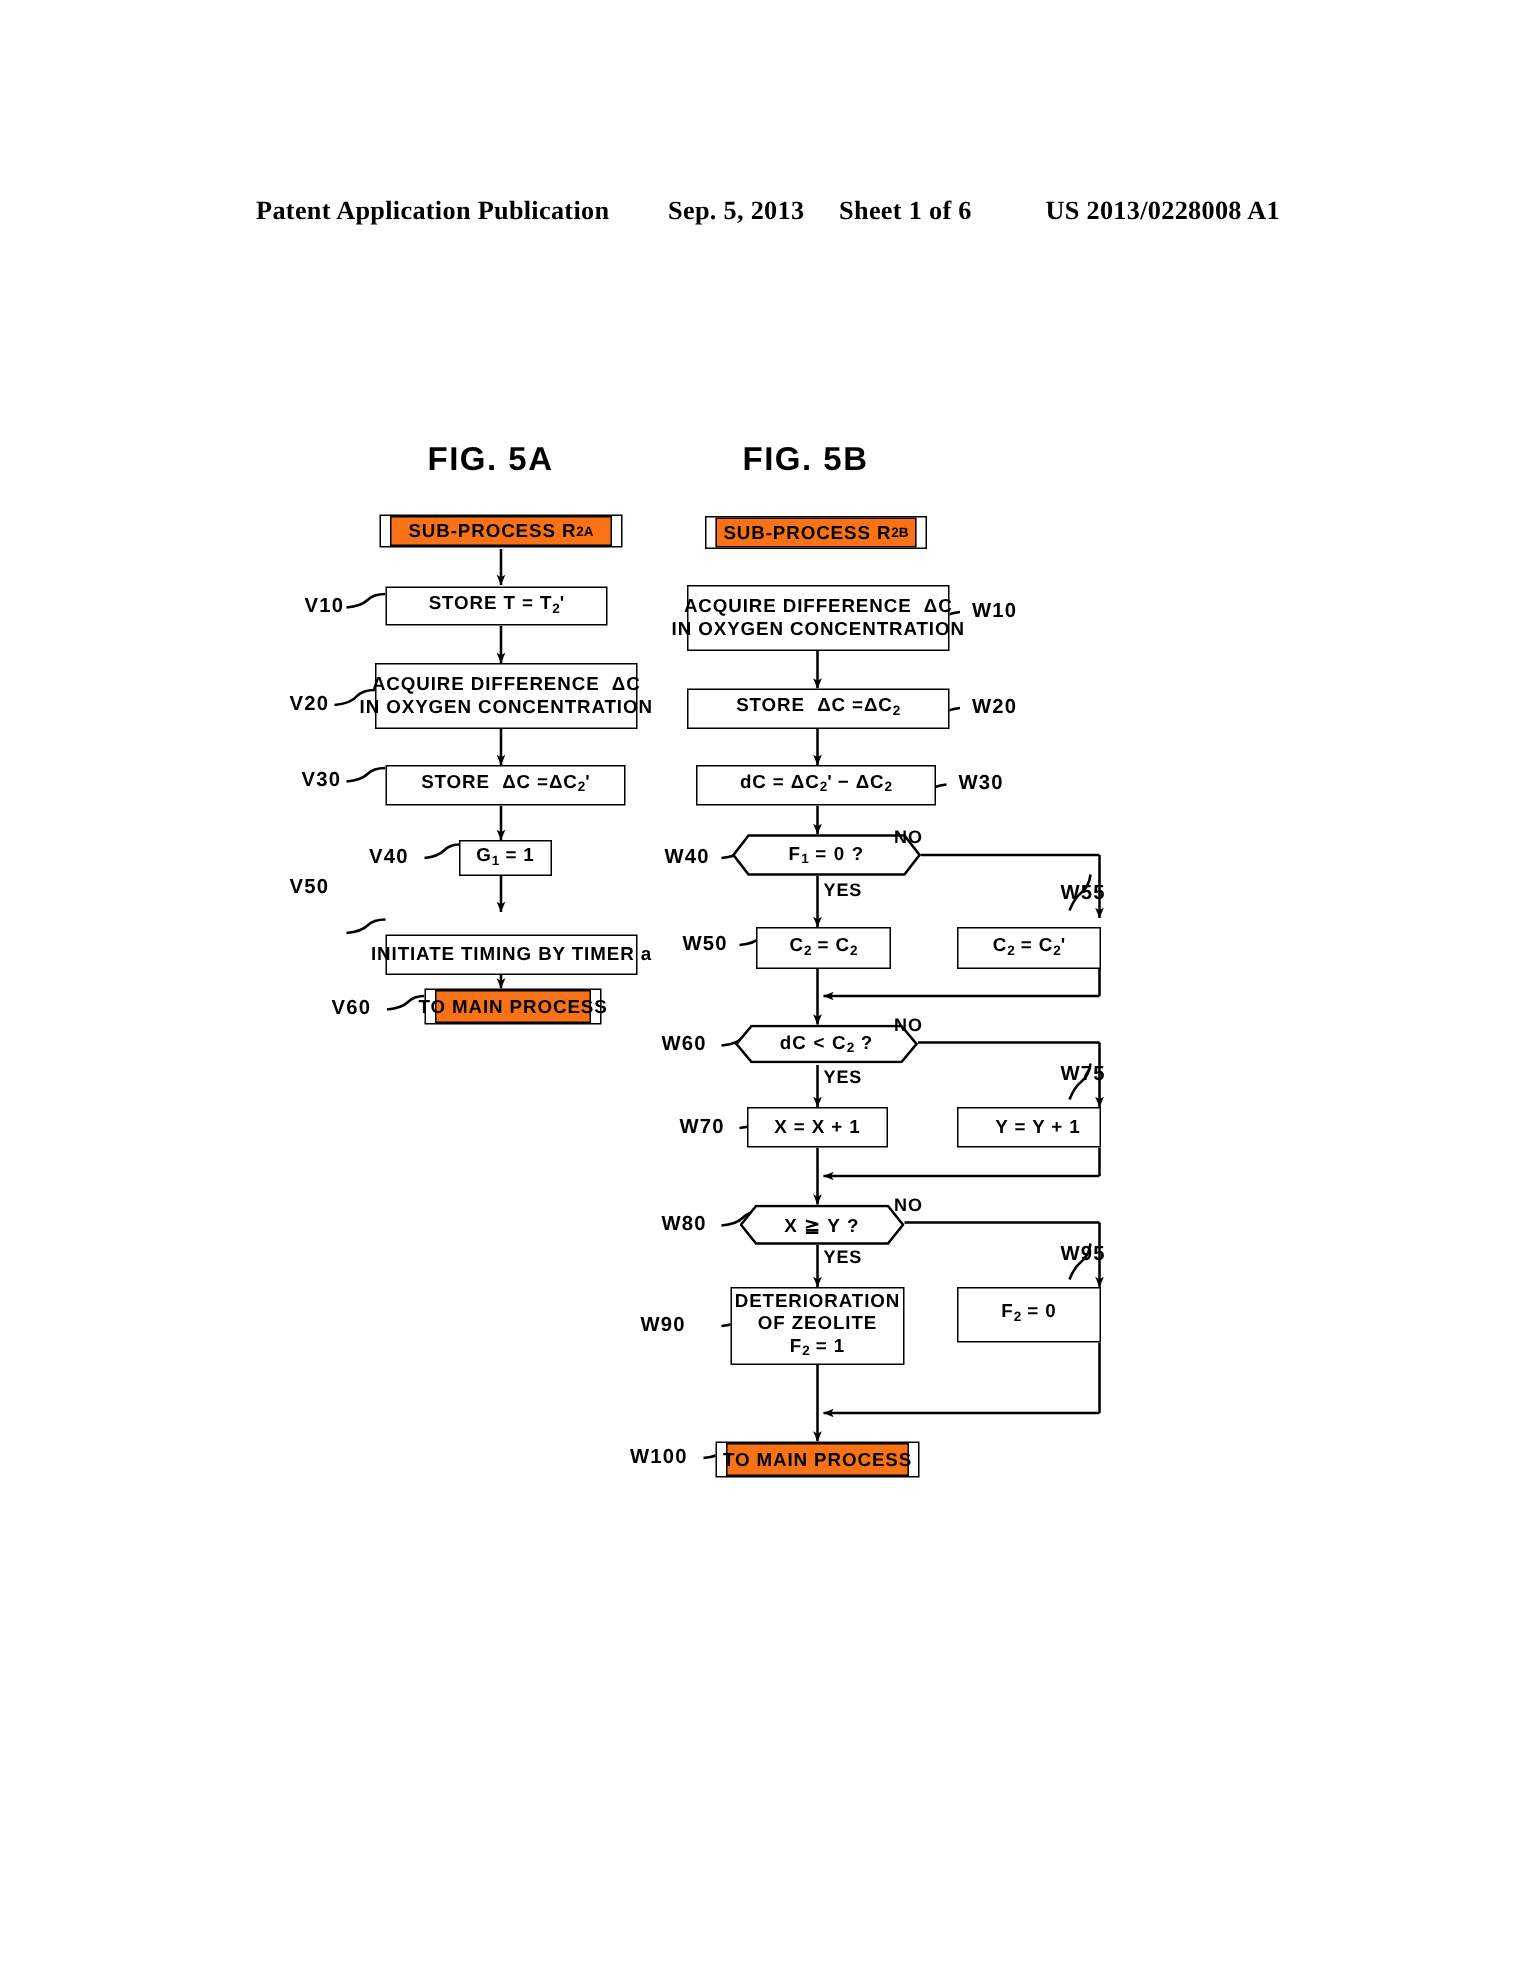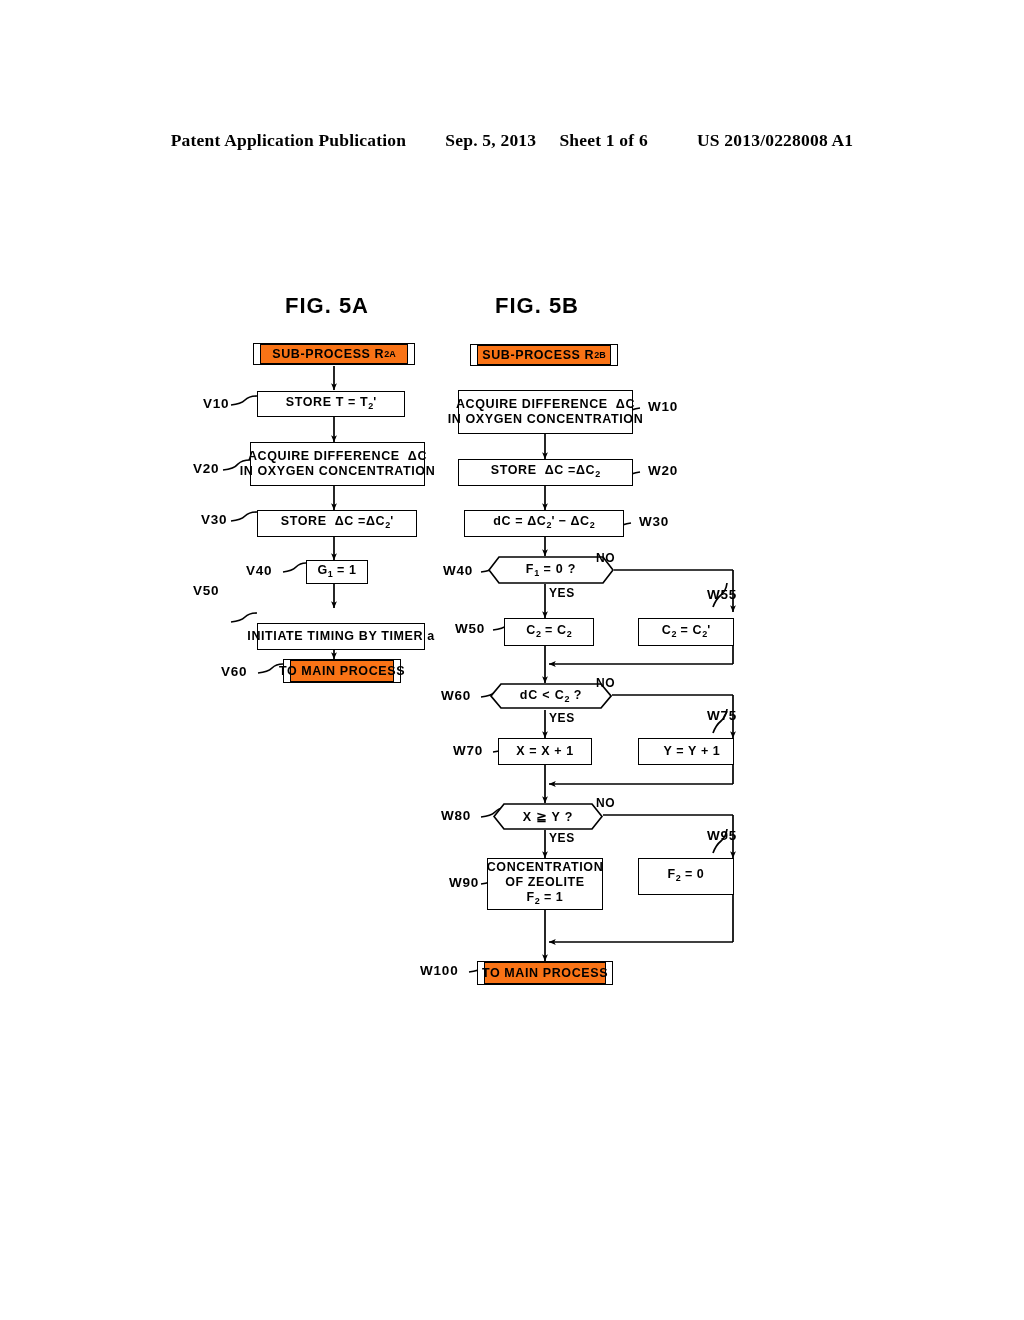--- a/index.html
+++ b/index.html
@@ -344,23 +344,23 @@
     <div class="reflabel" style="left:441px; top:808px;">W80</div>
     <div class="decision" style="left:493px; top:803px; width:110px; height:27px;">
       <svg width="110" height="27">
         <polygon points="11,1 99,1 109,13.5 99,26 11,26 1,13.5" fill="#fff" stroke="#000" stroke-width="1.7"></polygon>
       </svg>
       <span class="dtext">X ≧ Y ?</span>
     </div>
     <div class="branchlabel" style="left:596px; top:796px;">NO</div>
     <div class="branchlabel" style="left:549px; top:831px;">YES</div>
 
-    <div class="reflabel" style="left:449px; top:875px;">W90</div>
+    <div class="reflabel" style="left:427px; top:875px;">W90</div>
     <div class="node" style="left:487px; top:858px; width:116px; height:52px;">
-      <span class="ln">CONCENTRATION</span>
+      <span class="ln">DETERIORATION</span>
       <span class="ln">OF ZEOLITE</span>
       <span class="ln"><span>F</span><sub>2</sub><span> = 1</span></span>
     </div>
 
     <div class="reflabel" style="left:707px; top:828px;">W95</div>
     <div class="node" style="left:638px; top:858px; width:96px; height:37px;">
       <span class="ln"><span>F</span><sub>2</sub><span> = 0</span></span>
     </div>
 
     <div class="reflabel" style="left:420px; top:963px;">W100</div>

